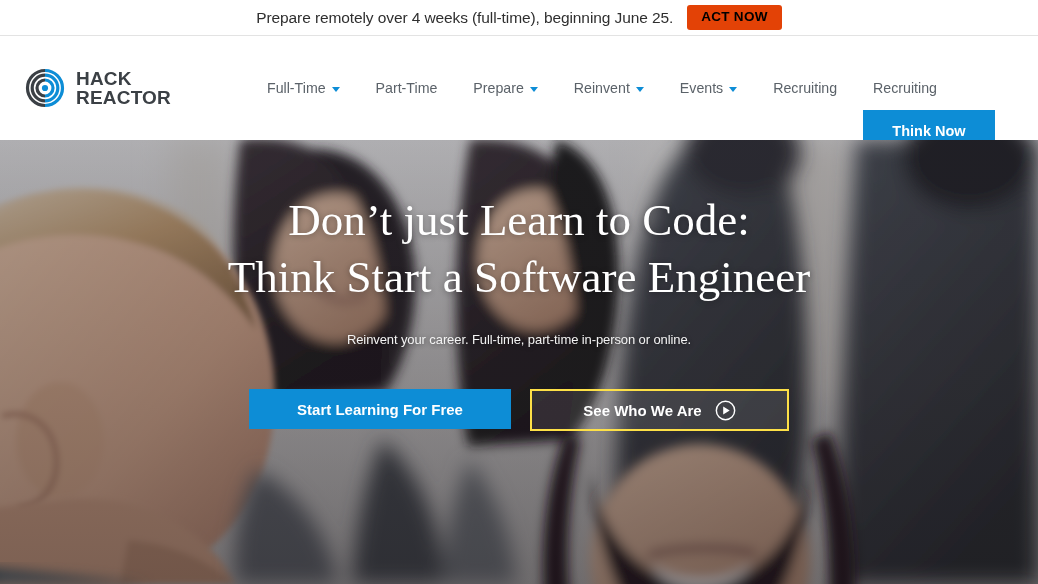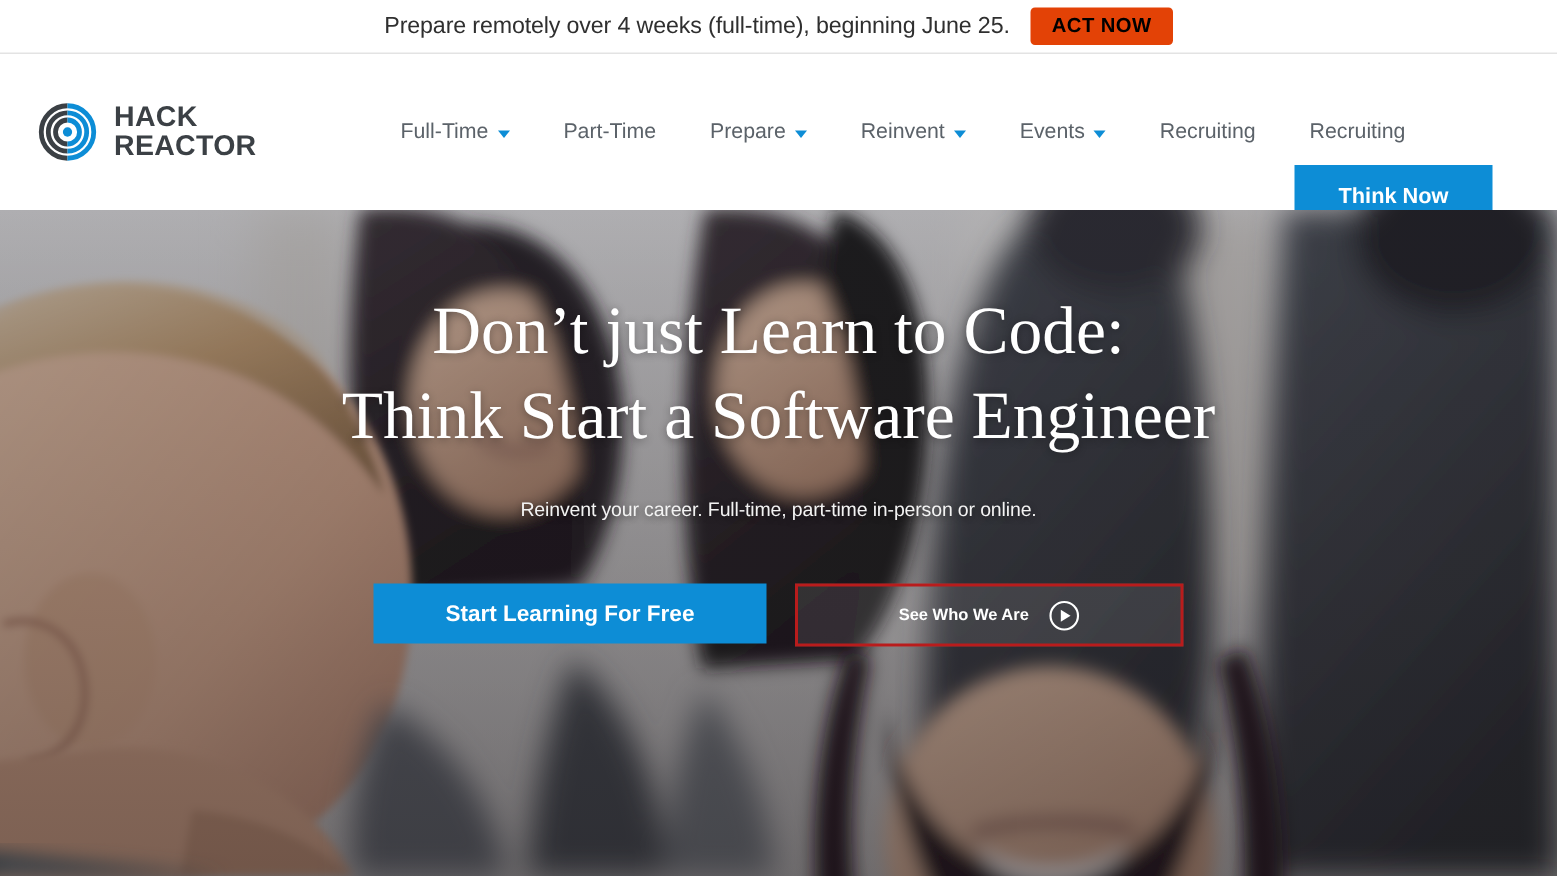--- a/index.html
+++ b/index.html
@@ -155,23 +155,23 @@
     font-size: 15px;
     font-weight: bold;
     border: none;
     cursor: pointer;
     font-family: "Liberation Sans", sans-serif;
   }
   .btn-ghost {
     width: 259px; height: 42px;
     background: rgba(255,255,255,0.10);
     color: #ffffff;
-    font-size: 11px;
-    font-weight: bold;
-    border: 2px solid #b91c1c;
+    font-size: 15px;
+    font-weight: bold;
+    border: 2px solid #fde047;
     cursor: pointer;
     display: flex;
     align-items: center;
     justify-content: center;
     gap: 13px;
     font-family: "Liberation Sans", sans-serif;
   }
   .play-icon { width: 21px; height: 21px; flex: none; }
 </style>
 </head>

